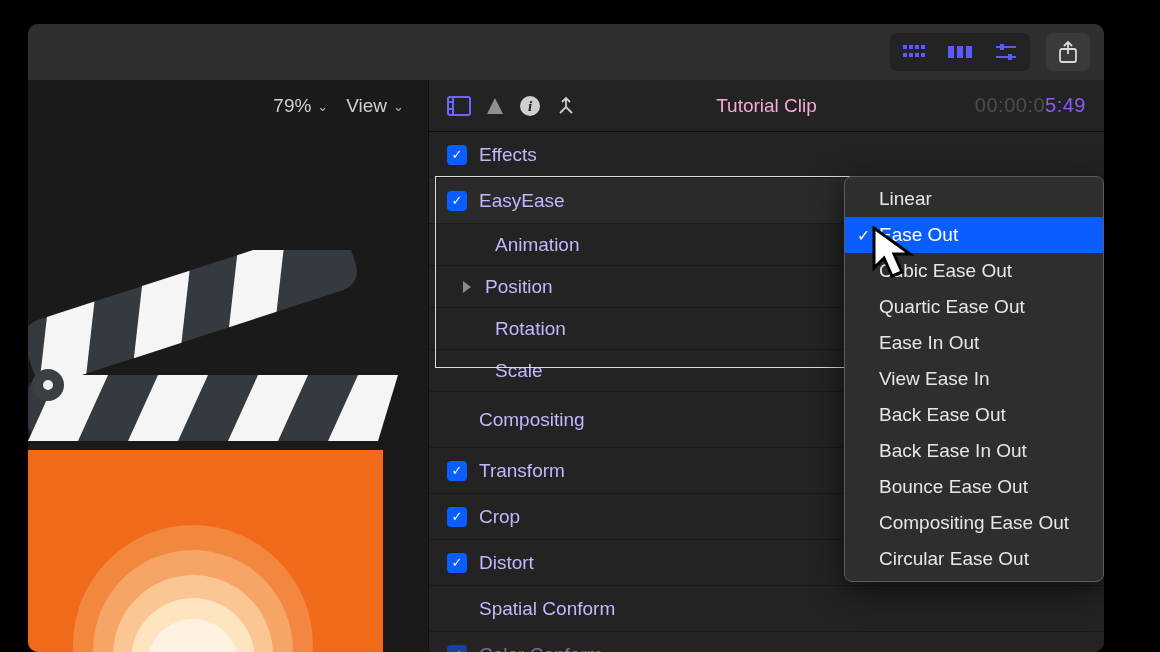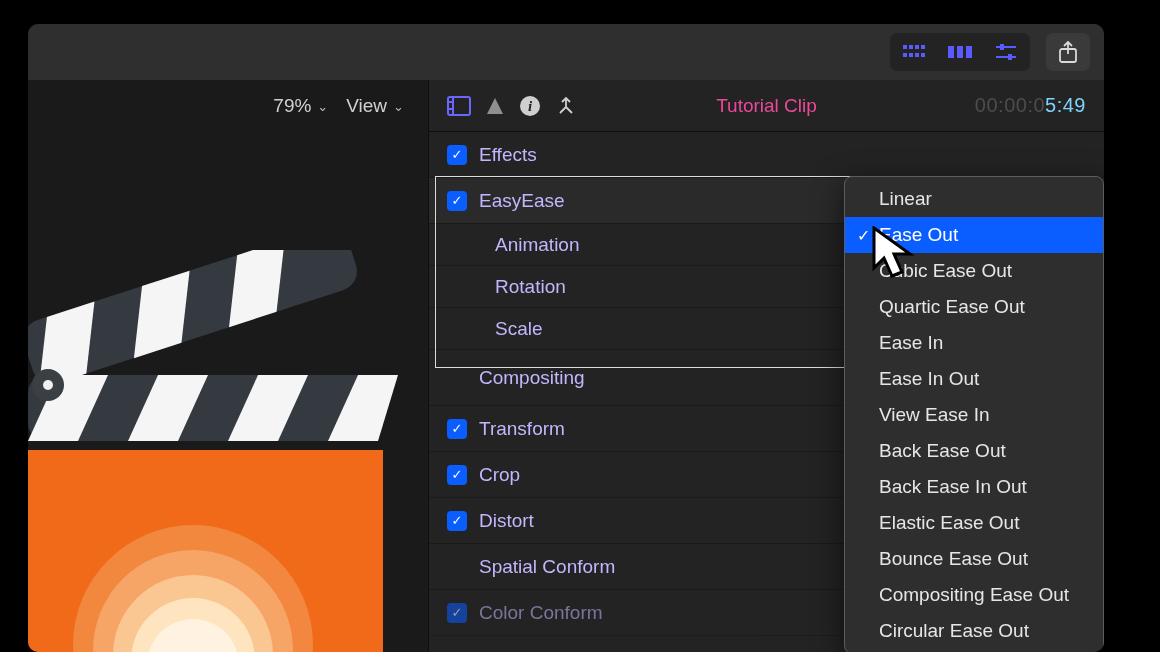--- a/index.html
+++ b/index.html
@@ -103,30 +103,30 @@
     gap: 14px;
     border-bottom: 1px solid #0f0f0f;
     position: relative;
   }
   .ih-icon { color: #cfcfcf; display: flex; }
   .ih-icon.active { color: #6a66ff; }
   .ih-title {
     position: absolute;
     left: 50%;
     transform: translateX(-50%);
-    color: #ec4899;
+    color: #f9a8d4;
     font-size: 19px;
   }
   .ih-time {
     margin-left: auto;
     font-size: 20px;
     letter-spacing: 0.5px;
     color: #4d4d4d;
   }
-  .ih-time .last { color: #7dd3fc; }
+  .ih-time .last { color: #8b5cf6; }
 
   .rowset { }
   .row {
     display: flex;
     align-items: center;
     height: 42px;
     padding: 0 10px 0 18px;
     border-bottom: 1px solid #1a1a1a;
     font-size: 19px;
     gap: 12px;
@@ -369,20 +369,29 @@
         </div>
         <div class="row section" style="background:#2a2a2a">
           <span class="cb">✓</span>
           <span class="label">EasyEase</span>
         </div>
         <div class="row sub">
           <span class="cb empty"></span>
           <span class="label">Animation</span>
         </div>
         <div class="row sub">
+          <span class="disc"></span>
+          <span class="label">Position</span>
+          <span class="xval">
+            <span>X</span>
+            <span class="num">14.09</span>
+            <span class="unit">px</span>
+          </span>
+        </div>
+        <div class="row sub">
           <span class="cb empty"></span>
           <span class="label">Rotation</span>
           <span class="slider-dot"></span>
         </div>
         <div class="row sub">
           <span class="cb empty"></span>
           <span class="label">Scale</span>
           <span class="slider"></span>
         </div>
 
@@ -412,26 +421,24 @@
         </div>
       </div>
 
       <div class="selection-box"></div>
 
       <div class="popup" id="easing-popup">
           <div class="popup-item">Linear</div>
           <div class="popup-item selected">Ease Out</div>
           <div class="popup-item">Cubic Ease Out</div>
           <div class="popup-item">Quartic Ease Out</div>
-          <div class="popup-item">Ease In</div>
           <div class="popup-item">Ease In Out</div>
           <div class="popup-item">View Ease In</div>
           <div class="popup-item">Back Ease Out</div>
           <div class="popup-item">Back Ease In Out</div>
-          <div class="popup-item">Elastic Ease Out</div>
           <div class="popup-item">Bounce Ease Out</div>
           <div class="popup-item">Compositing Ease Out</div>
           <div class="popup-item">Circular Ease Out</div>
         </div>
 
       <div class="cursor">
         <svg width="46" height="56" viewBox="0 0 46 56">
             <polygon points="2,2 2,42 12,32 20,50 30,46 22,28 38,28" fill="#fff" stroke="#000" stroke-width="3"></polygon>
           </svg>
       </div>

